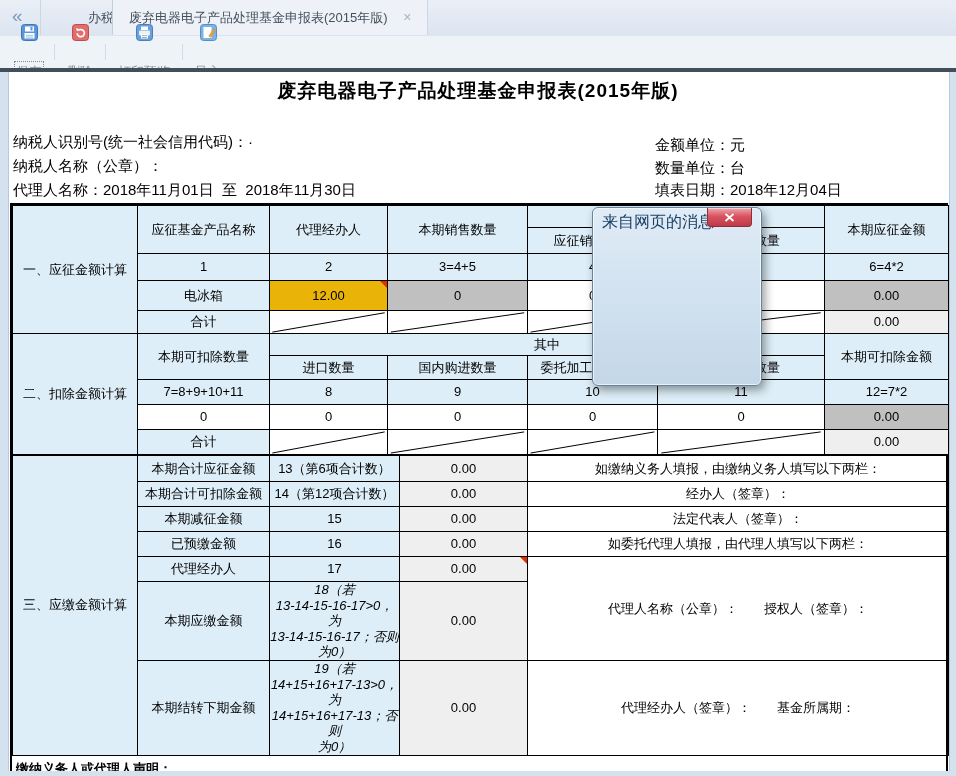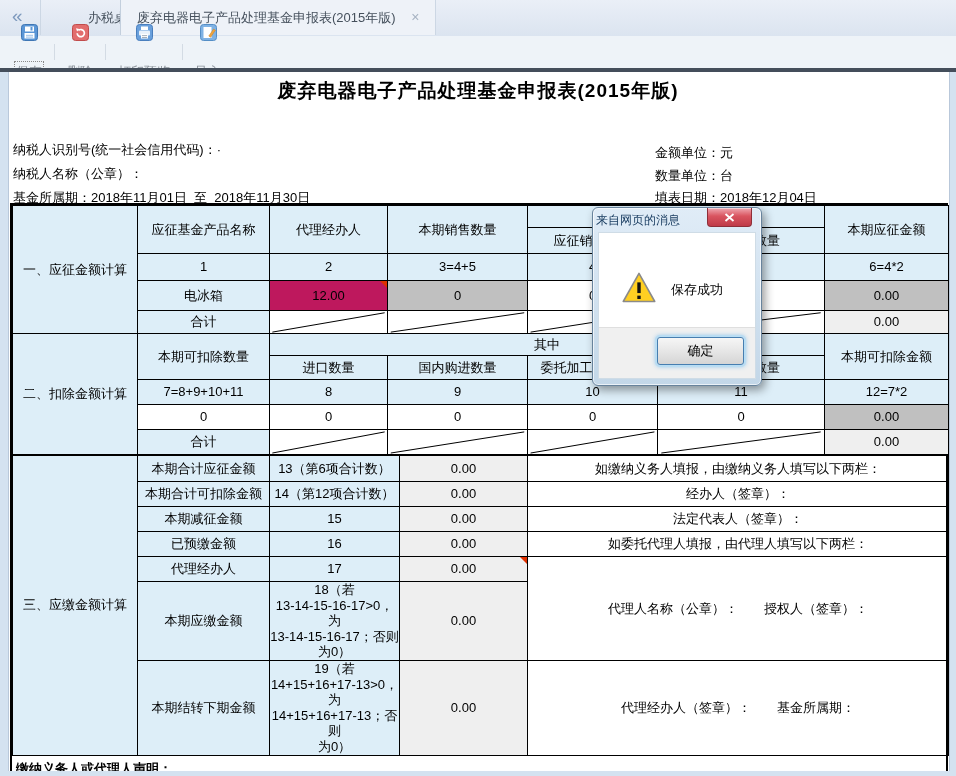--- a/index.html
+++ b/index.html
@@ -7,72 +7,72 @@
        font-family:"Liberation Sans","DejaVu Sans",sans-serif;color:#000;background:#d4e2f0;}
   .screen{position:relative;width:956px;height:776px;}
 
   
   .tabbar{position:absolute;left:0;top:0;width:956px;height:36px;
           background:linear-gradient(#eaeff7,#dbe4f0);border-bottom:1px solid #c9d4e2;}
   .back{position:absolute;left:12px;top:5px;font-size:19px;color:#7d99bd;cursor:pointer;}
   .tab{position:absolute;top:0;height:35px;line-height:35px;text-align:center;
        font-size:13px;color:#45505c;border-right:1px solid #ccd7e4;padding:0 16px;}
   .tab1{left:40px;border-left:1px solid #ccd7e4;padding-left:47px;}
-  .tab2{left:120px;background:#eef2f8;border-left:1px solid #c3cfdd;}
+  .tab2{left:112px;background:#eef2f8;border-left:1px solid #c3cfdd;}
   .tabclose{display:inline-block;margin-left:12px;color:#a6b2c2;font-size:14px;}
 
   
   .toolbar{position:absolute;left:0;top:36px;width:956px;height:32px;background:#eef3f8;
            display:flex;align-items:center;padding-left:16px;box-sizing:border-box;}
   .tbtn{display:inline-flex;align-items:center;gap:22px;cursor:pointer;flex-direction:column;}
   .tbtn svg{display:block;}
   .tlabel{font-size:13px;color:#8d949c;}
   .focusdot{outline:1px dotted #8a8a8a;outline-offset:1px;}
   .tsep{width:1px;height:16px;background:#d3dbe4;margin:0 12px;}
   .bluebar{position:absolute;left:0;top:68px;width:956px;height:4px;background:#444e5b;}
 
   
   .page{position:absolute;left:8px;top:72px;width:940px;height:699px;background:#fff;
         border-left:1px solid #b9c8da;border-right:1px solid #b9c8da;}
   .ftitle{position:absolute;left:0;top:78px;width:956px;text-align:center;
           font-size:19px;font-weight:bold;letter-spacing:1px;}
-  .hinfo{position:absolute;font-size:13px;white-space:pre;margin-top:8px;}
+  .hinfo{position:absolute;font-size:15px;white-space:pre;}
 
   
   .gridwrap{position:absolute;left:10px;top:203px;width:938px;height:572px;
             border:2px solid #000;box-sizing:border-box;background:#fff;}
   table.grid{border-collapse:collapse;table-layout:fixed;width:100%;}
   table.grid td{border:1px solid #000;padding:0;overflow:hidden;text-align:center;
                 vertical-align:middle;font-size:13px;line-height:1.2;}
   .hcell{background:#ddeef8;}
   .num{font-size:12px;}
-  .formula{font-size:12px;white-space:pre-line;line-height:1.18;}
+  .formula{font-size:12px;white-space:pre-line;line-height:1.18;font-style:italic;}
   .right{text-align:right;padding-right:3px;}
   .leftal{text-align:left;padding-left:5px;margin-top:48px;}
   .gray{background:#c0c0c0;}
   .light{background:#efefef;}
-  .green{background:#be185d;}
+  .green{background:#eab308;}
   .rel{position:relative;}
   .vbottom{vertical-align:bottom;}
   .corner{position:absolute;top:0;right:0;width:0;height:0;
           border-top:7px solid #e03000;border-left:7px solid transparent;}
   td.slash{position:relative;}
   td.slash svg{position:absolute;left:0;top:0;width:100%;height:100%;}
   .h22{height:22px}.h23{height:23px}.h24{height:24px}.h25{height:25px}
   .h26{height:26px}.h27{height:27px}.h30{height:30px}.h57{height:57px}.h58{height:58px}
 
   .decl{position:relative;height:60px;}
   .declhead{position:absolute;left:4px;top:4px;font-size:13px;font-weight:bold;}
 
   
   .dialog{position:absolute;left:592px;top:207px;width:170px;height:179px;z-index:50;
           background:linear-gradient(#e0ecf7,#c3d7e8);border:1px solid #68839c;border-radius:6px;
           box-shadow:3px 4px 10px rgba(0,0,0,.40), inset 0 0 0 1px rgba(255,255,255,.65);
           box-sizing:border-box;}
-  .dtitle{position:absolute;left:3px;top:4px;font-size:12px;color:#1c3f63;}
+  .dtitle{position:absolute;left:9px;top:4px;font-size:16px;color:#1c3f63;}
   .dclose{position:absolute;right:9px;top:0;width:43px;height:18px;
           background:linear-gradient(#f0a9b2,#d9545f 45%,#bf3a48);
           border:1px solid #8e2e38;border-top:none;border-radius:0 0 4px 4px;
           display:flex;align-items:center;justify-content:center;cursor:pointer;
           box-shadow:inset 0 1px 0 rgba(255,255,255,.5);}
   .dbody{position:absolute;left:5px;right:5px;top:24px;bottom:6px;background:#fff;
          border:1px solid #cfdce6;box-sizing:border-box;}
   .warnicon{position:absolute;left:22px;top:38px;}
   .dmsg{position:absolute;left:72px;top:48px;font-size:13px;}
   .dfoot{position:absolute;left:0;right:0;bottom:0;height:50px;background:#f0f0f0;
@@ -152,21 +152,21 @@
       <span class="tlabel">导入</span>
     </div>
   </div>
   <div class="bluebar"></div>
 
   <div class="page"></div>
 
   <div class="ftitle">废弃电器电子产品处理基金申报表(2015年版)</div>
   <div class="hinfo" style="left:13px;top:133px;">纳税人识别号(统一社会信用代码)：·</div>
   <div class="hinfo" style="left:13px;top:157px;">纳税人名称（公章）：</div>
-  <div class="hinfo" style="left:13px;top:181px;">基金所属期：2018年11月01日  至  2018年11月30日</div>
+  <div class="hinfo" style="left:13px;top:181px;">代理人名称：2018年11月01日  至  2018年11月30日</div>
   <div class="hinfo" style="left:655px;top:136px;">金额单位：元</div>
   <div class="hinfo" style="left:655px;top:159px;">数量单位：台</div>
   <div class="hinfo" style="left:655px;top:181px;">填表日期：2018年12月04日</div>
 
   <div class="gridwrap">
 
     <table class="grid">
       <colgroup>
           <col style="width:125px">
           <col style="width:132px">
@@ -352,29 +352,16 @@
 
   </div>
 
   <div class="dialog">
     <div class="dtitle">来自网页的消息</div>
     <div class="dclose">
       <svg width="11" height="9" viewBox="0 0 11 9">
           <path d="M1.5 1 L9.5 8 M9.5 1 L1.5 8" stroke="#fff" stroke-width="1.8"></path>
         </svg>
     </div>
-    <div class="dbody">
-      <span class="warnicon">
-        <svg width="36" height="34" viewBox="0 0 32 30">
-            <path d="M16 2 L30 27 H2 Z" fill="#ffcf22" stroke="#8a8a8a" stroke-width="1.4" stroke-linejoin="round"></path>
-            <rect x="14.5" y="10" width="3" height="9.5" fill="#111"></rect>
-            <rect x="14.5" y="21.8" width="3" height="3" fill="#111"></rect>
-          </svg>
-      </span>
-      <span class="dmsg">保存成功</span>
-      <div class="dfoot">
-        <button class="okbtn">确定</button>
-      </div>
-    </div>
   </div>
 
   <div class="strip-bottom"></div>
 </div>
 
 </body></html>

